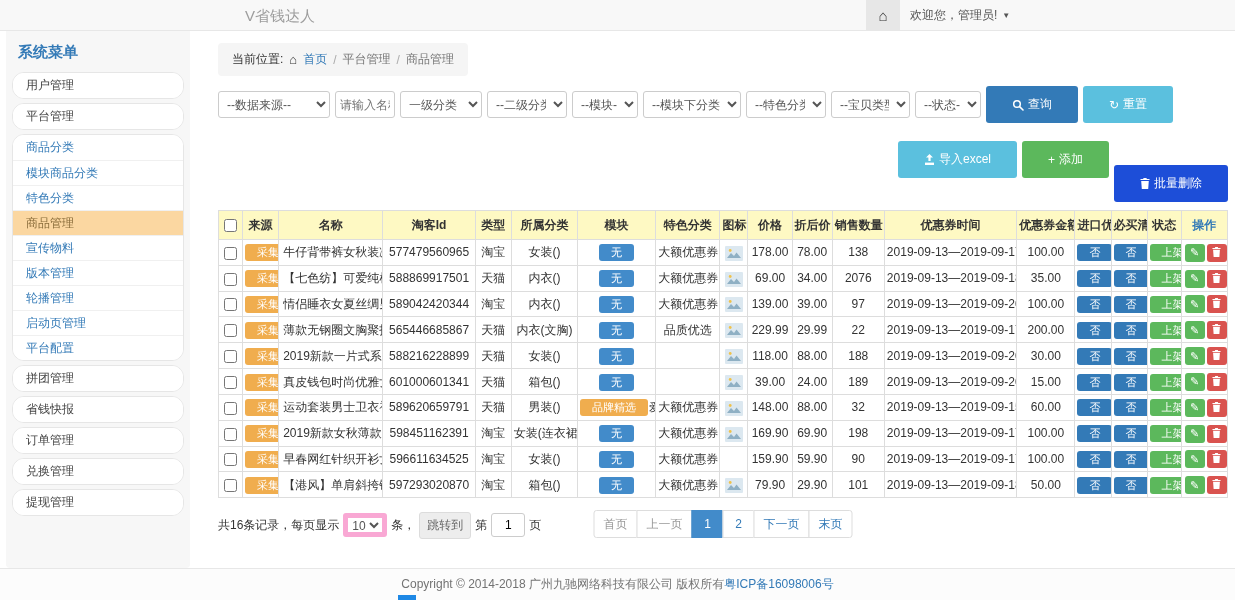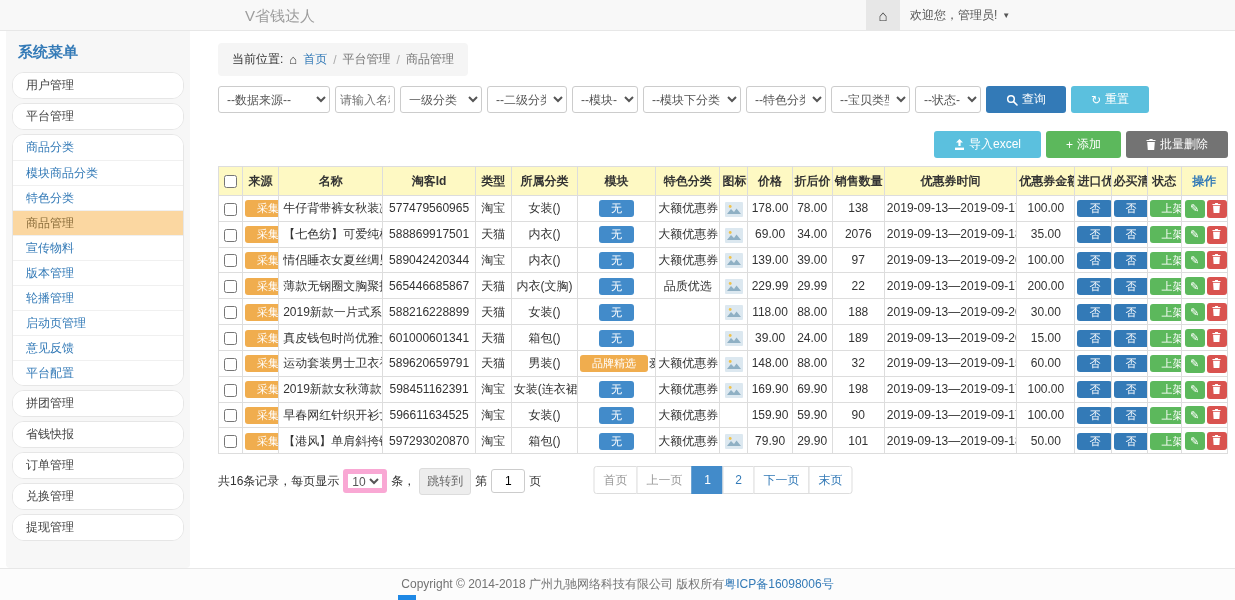--- a/index.html
+++ b/index.html
@@ -36,26 +36,26 @@
   .breadcrumb { display:inline-flex; align-items:center; gap:6px; background:#f5f5f5; border-radius:4px; padding:8px 14px; color:#777; }
   .breadcrumb .bc-label { color:#333; }
   .breadcrumb .house { color:#333; font-size:13px; }
   .breadcrumb .home-link { color:#337ab7; }
   .breadcrumb .crumb-sep { color:#aaa; }
   .breadcrumb .crumb { color:#777; }
 
   
   .filter-bar { display:flex; align-items:center; gap:5px; margin-top:10px; }
   .f-select, .f-input { height:27px; border:1px solid #ccc; border-radius:3px; font-size:12px; color:#555; padding:0 4px; background:#fff; font-family:inherit; }
-  .btn { height:27px; border:none; border-radius:3px; font-size:12px; color:#fff; padding:0 20px; display:inline-flex; align-items:center; gap:4px; cursor:pointer; font-family:inherit; white-space:nowrap; }
+  .btn { height:37px; border:none; border-radius:3px; font-size:12px; color:#fff; padding:0 26px; display:inline-flex; align-items:center; gap:4px; cursor:pointer; font-family:inherit; white-space:nowrap; }
   .btn .ic { display:inline-flex; align-items:center; }
   .btn-primary { background:#337ab7; }
   .btn-info { background:#5bc0de; }
   .btn-success { background:#5cb85c; }
-  .btn-danger-light { background:#737373; }
+  .btn-danger-light { background:#1d4ed8;margin-top:24px; }
 
   
   .action-row { display:flex; justify-content:flex-end; gap:5px; margin-top:18px; }
 
   
   table.grid { width:100%; border-collapse:collapse; table-layout:fixed; margin-top:8px; }
   .grid th, .grid td { border:1px solid #ddd; text-align:center; padding:3px 2px; font-size:12px; overflow:hidden; white-space:nowrap; line-height:18px; }
   .grid th { font-weight:bold; color:#333; padding:5px 2px; background:#fef9c3; }
   .grid th.op { color:#337ab7; }
   .grid td.name { text-align:left; padding-left:4px; color:#333; }
@@ -122,21 +122,20 @@
         </div>
         <div class="menu-group">
           <div class="menu-item sub">商品分类</div>
           <div class="menu-item sub">模块商品分类</div>
           <div class="menu-item sub">特色分类</div>
           <div class="menu-item sub active">商品管理</div>
           <div class="menu-item sub">宣传物料</div>
           <div class="menu-item sub">版本管理</div>
           <div class="menu-item sub">轮播管理</div>
           <div class="menu-item sub">启动页管理</div>
-          <div class="menu-item sub">意见反馈</div>
           <div class="menu-item sub">平台配置</div>
         </div>
         <div class="menu-group">
           <div class="menu-item top">拼团管理</div>
         </div>
         <div class="menu-group">
           <div class="menu-item top">省钱快报</div>
         </div>
         <div class="menu-group">
           <div class="menu-item top">订单管理</div>

